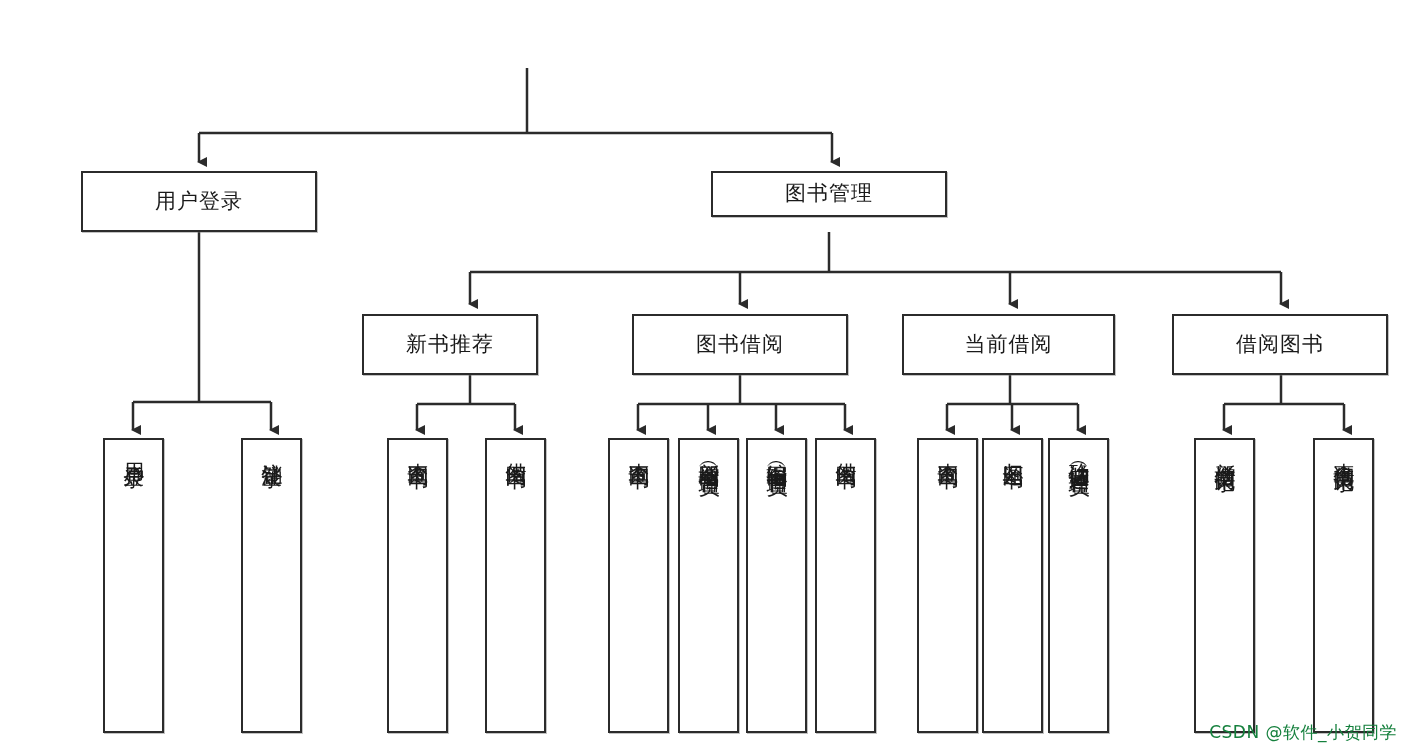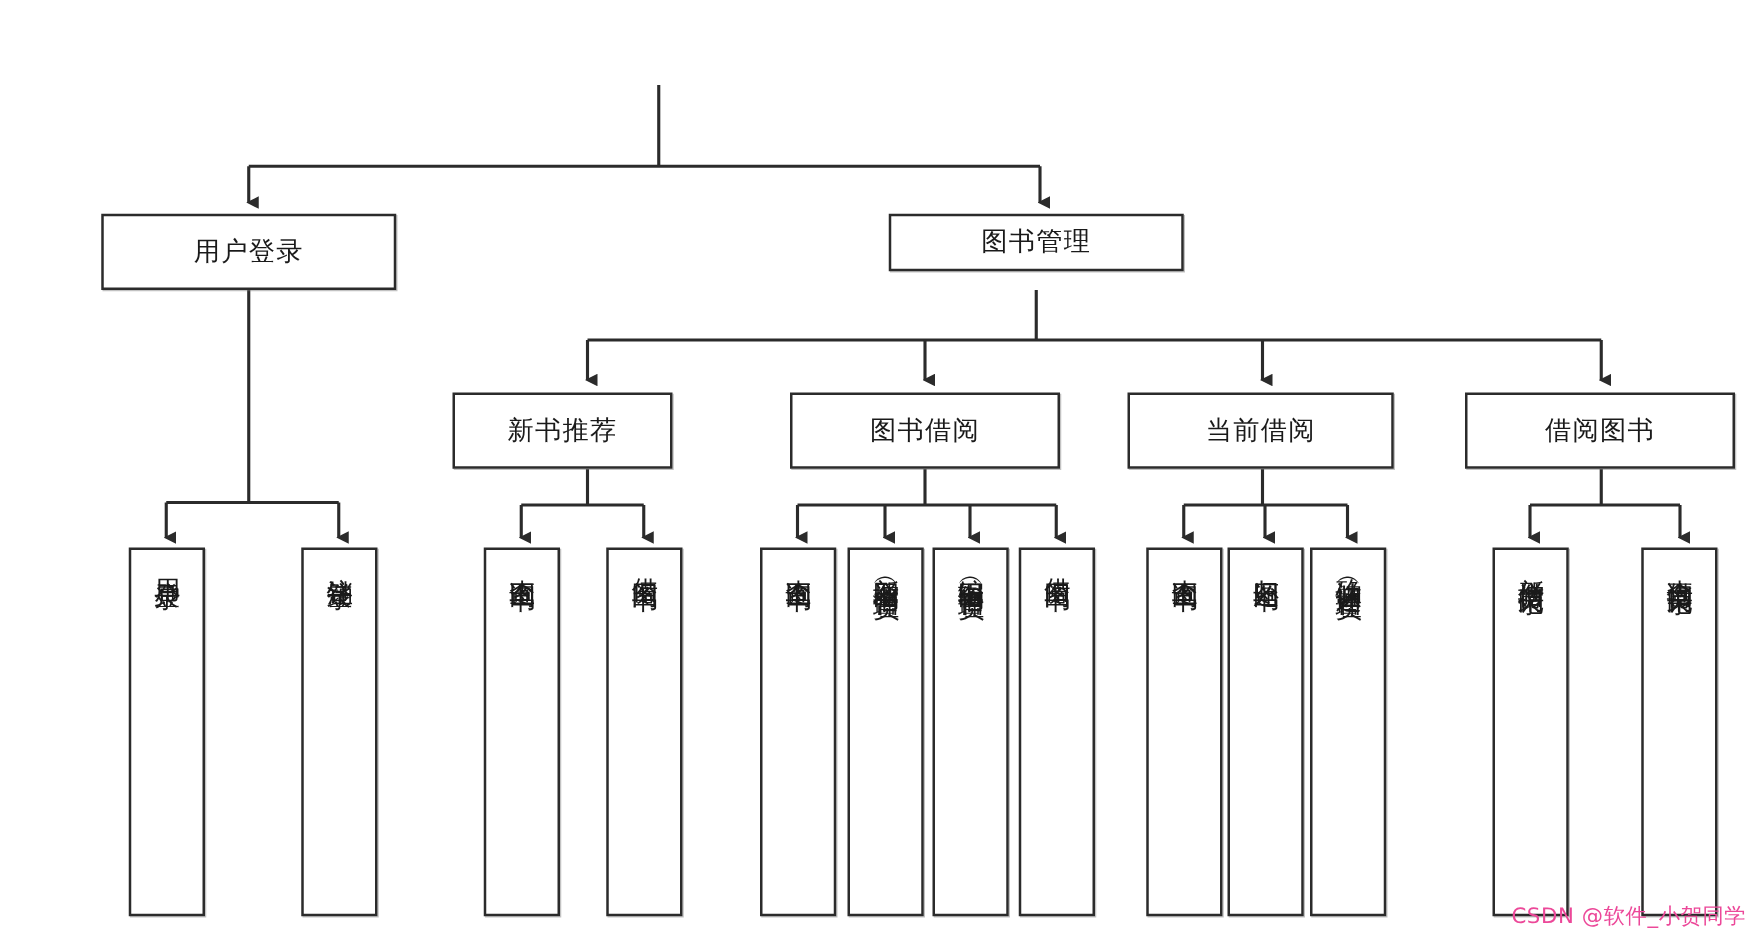--- a/index.html
+++ b/index.html
@@ -57,21 +57,21 @@
     display: block;
   }
   .node.root {
     font-size: 22px;
   }
   .watermark {
     position: absolute;
     right: 8px;
     bottom: 3px;
     font-size: 17px;
-    color: #ec4899;
+    color: #15803d;
     letter-spacing: 0.5px;
     white-space: nowrap;
   }
 </style>
 </head>
 <body>
 
 <div id="canvas">
 
   <svg class="connectors" viewBox="0 0 1405 747" xmlns="http://www.w3.org/2000/svg">

